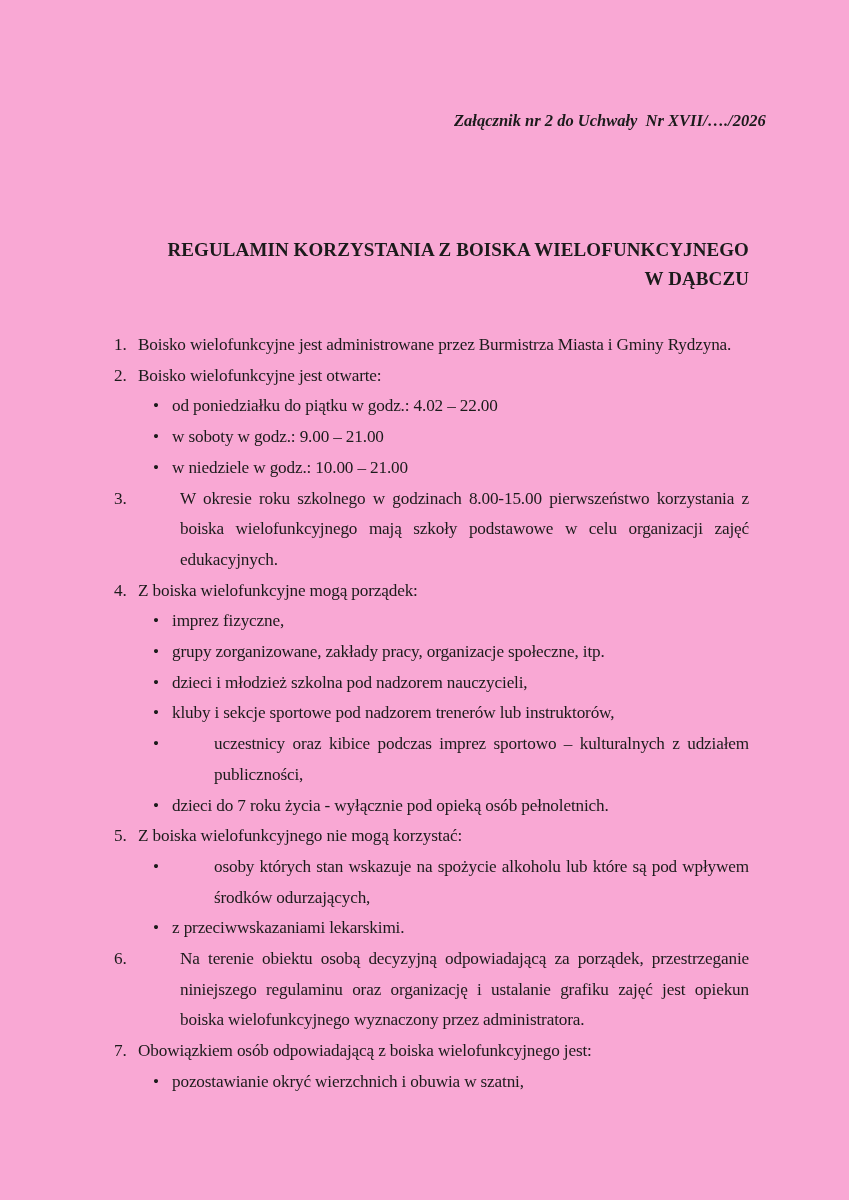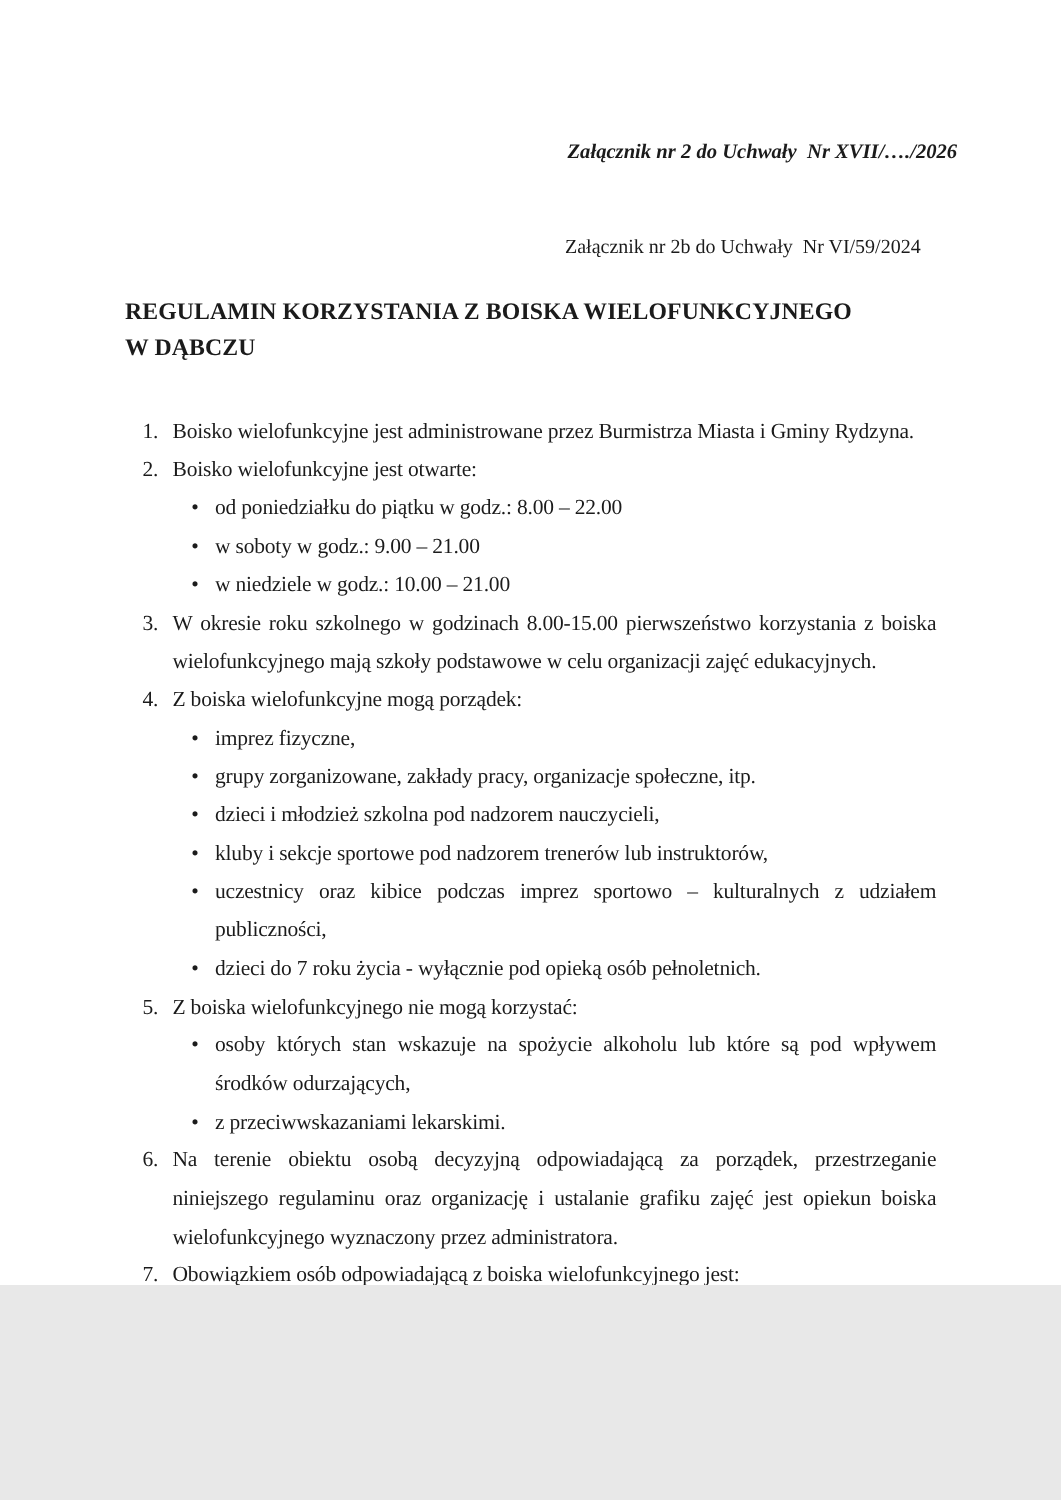--- a/index.html
+++ b/index.html
@@ -3,23 +3,23 @@
 <meta charset="utf-8">
 <style>
   html, body {
     margin: 0;
     padding: 0;
     background: #e8e8e8;
   }
   .page {
     position: relative;
     width: 849px;
-    height: 1028px;
+    height: 1200px;
     margin: 0 auto;
-    background: #ffffff;
+    background: #f9a8d4;
     color: #1b1b1b;
     font-family: "Liberation Serif", "DejaVu Serif", serif;
     overflow: hidden;
   }
   .attachment-note {
     position: absolute;
     white-space: pre-wrap;
   }
   .attachment-note.primary {
     left: 454px;
@@ -33,21 +33,21 @@
     left: 452px;
     top: 147px;
     font-size: 16px;
     line-height: 20.5px;
   }
   .doc-title {
     position: absolute;
     left: 100px;
     right: 100px;
     top: 236px;
-    text-align: left;
+    text-align: right;
     font-weight: bold;
     font-size: 19px;
     line-height: 28.5px;
     letter-spacing: 0.1px;
   }
   .reg-list {
     position: absolute;
     left: 113px;
     width: 636px;
     top: 330px;
@@ -67,53 +67,53 @@
   }
   .item.bullet { padding-left: 59px; }
   .item.bullet .dot {
     position: absolute;
     left: 40px;
     top: 0;
   }
   .item.justify .txt-wrap {
     text-align: justify;
     text-justify: inter-word;
+    margin-left: 42px;
   }
   .txt-wrap { display: block; }
 </style>
 </head>
 <body>
 
 <div class="page">
 
   <div class="attachment-note primary">
     <div>Załącznik nr 2 do Uchwały  Nr XVII/…./2026</div>
   </div>
 
   <div class="attachment-note secondary">
-    <div>Załącznik nr 2b do Uchwały  Nr VI/59/2024</div>
   </div>
 
   <div class="doc-title">
     <div>REGULAMIN KORZYSTANIA Z BOISKA WIELOFUNKCYJNEGO</div>
     <div>W DĄBCZU</div>
   </div>
 
   <div class="reg-list">
       <div class="item numbered">
     <span class="num">1.</span>
     <span class="txt-wrap"><span class="txt">Boisko wielofunkcyjne jest administrowane przez Burmistrza Miasta i Gminy Rydzyna.</span></span>
   </div>
       <div class="item numbered">
     <span class="num">2.</span>
     <span class="txt-wrap"><span class="txt">Boisko wielofunkcyjne jest otwarte:</span></span>
   </div>
       <div class="item bullet">
     <span class="dot">•</span>
-    <span class="txt-wrap"><span class="txt">od poniedziałku do piątku w godz.: 8.00 – 22.00</span></span>
+    <span class="txt-wrap"><span class="txt">od poniedziałku do piątku w godz.: 4.02 – 22.00</span></span>
   </div>
       <div class="item bullet">
     <span class="dot">•</span>
     <span class="txt-wrap"><span class="txt">w soboty w godz.: 9.00 – 21.00</span></span>
   </div>
       <div class="item bullet">
     <span class="dot">•</span>
     <span class="txt-wrap"><span class="txt">w niedziele w godz.: 10.00 – 21.00</span></span>
   </div>
       <div class="item numbered justify">

